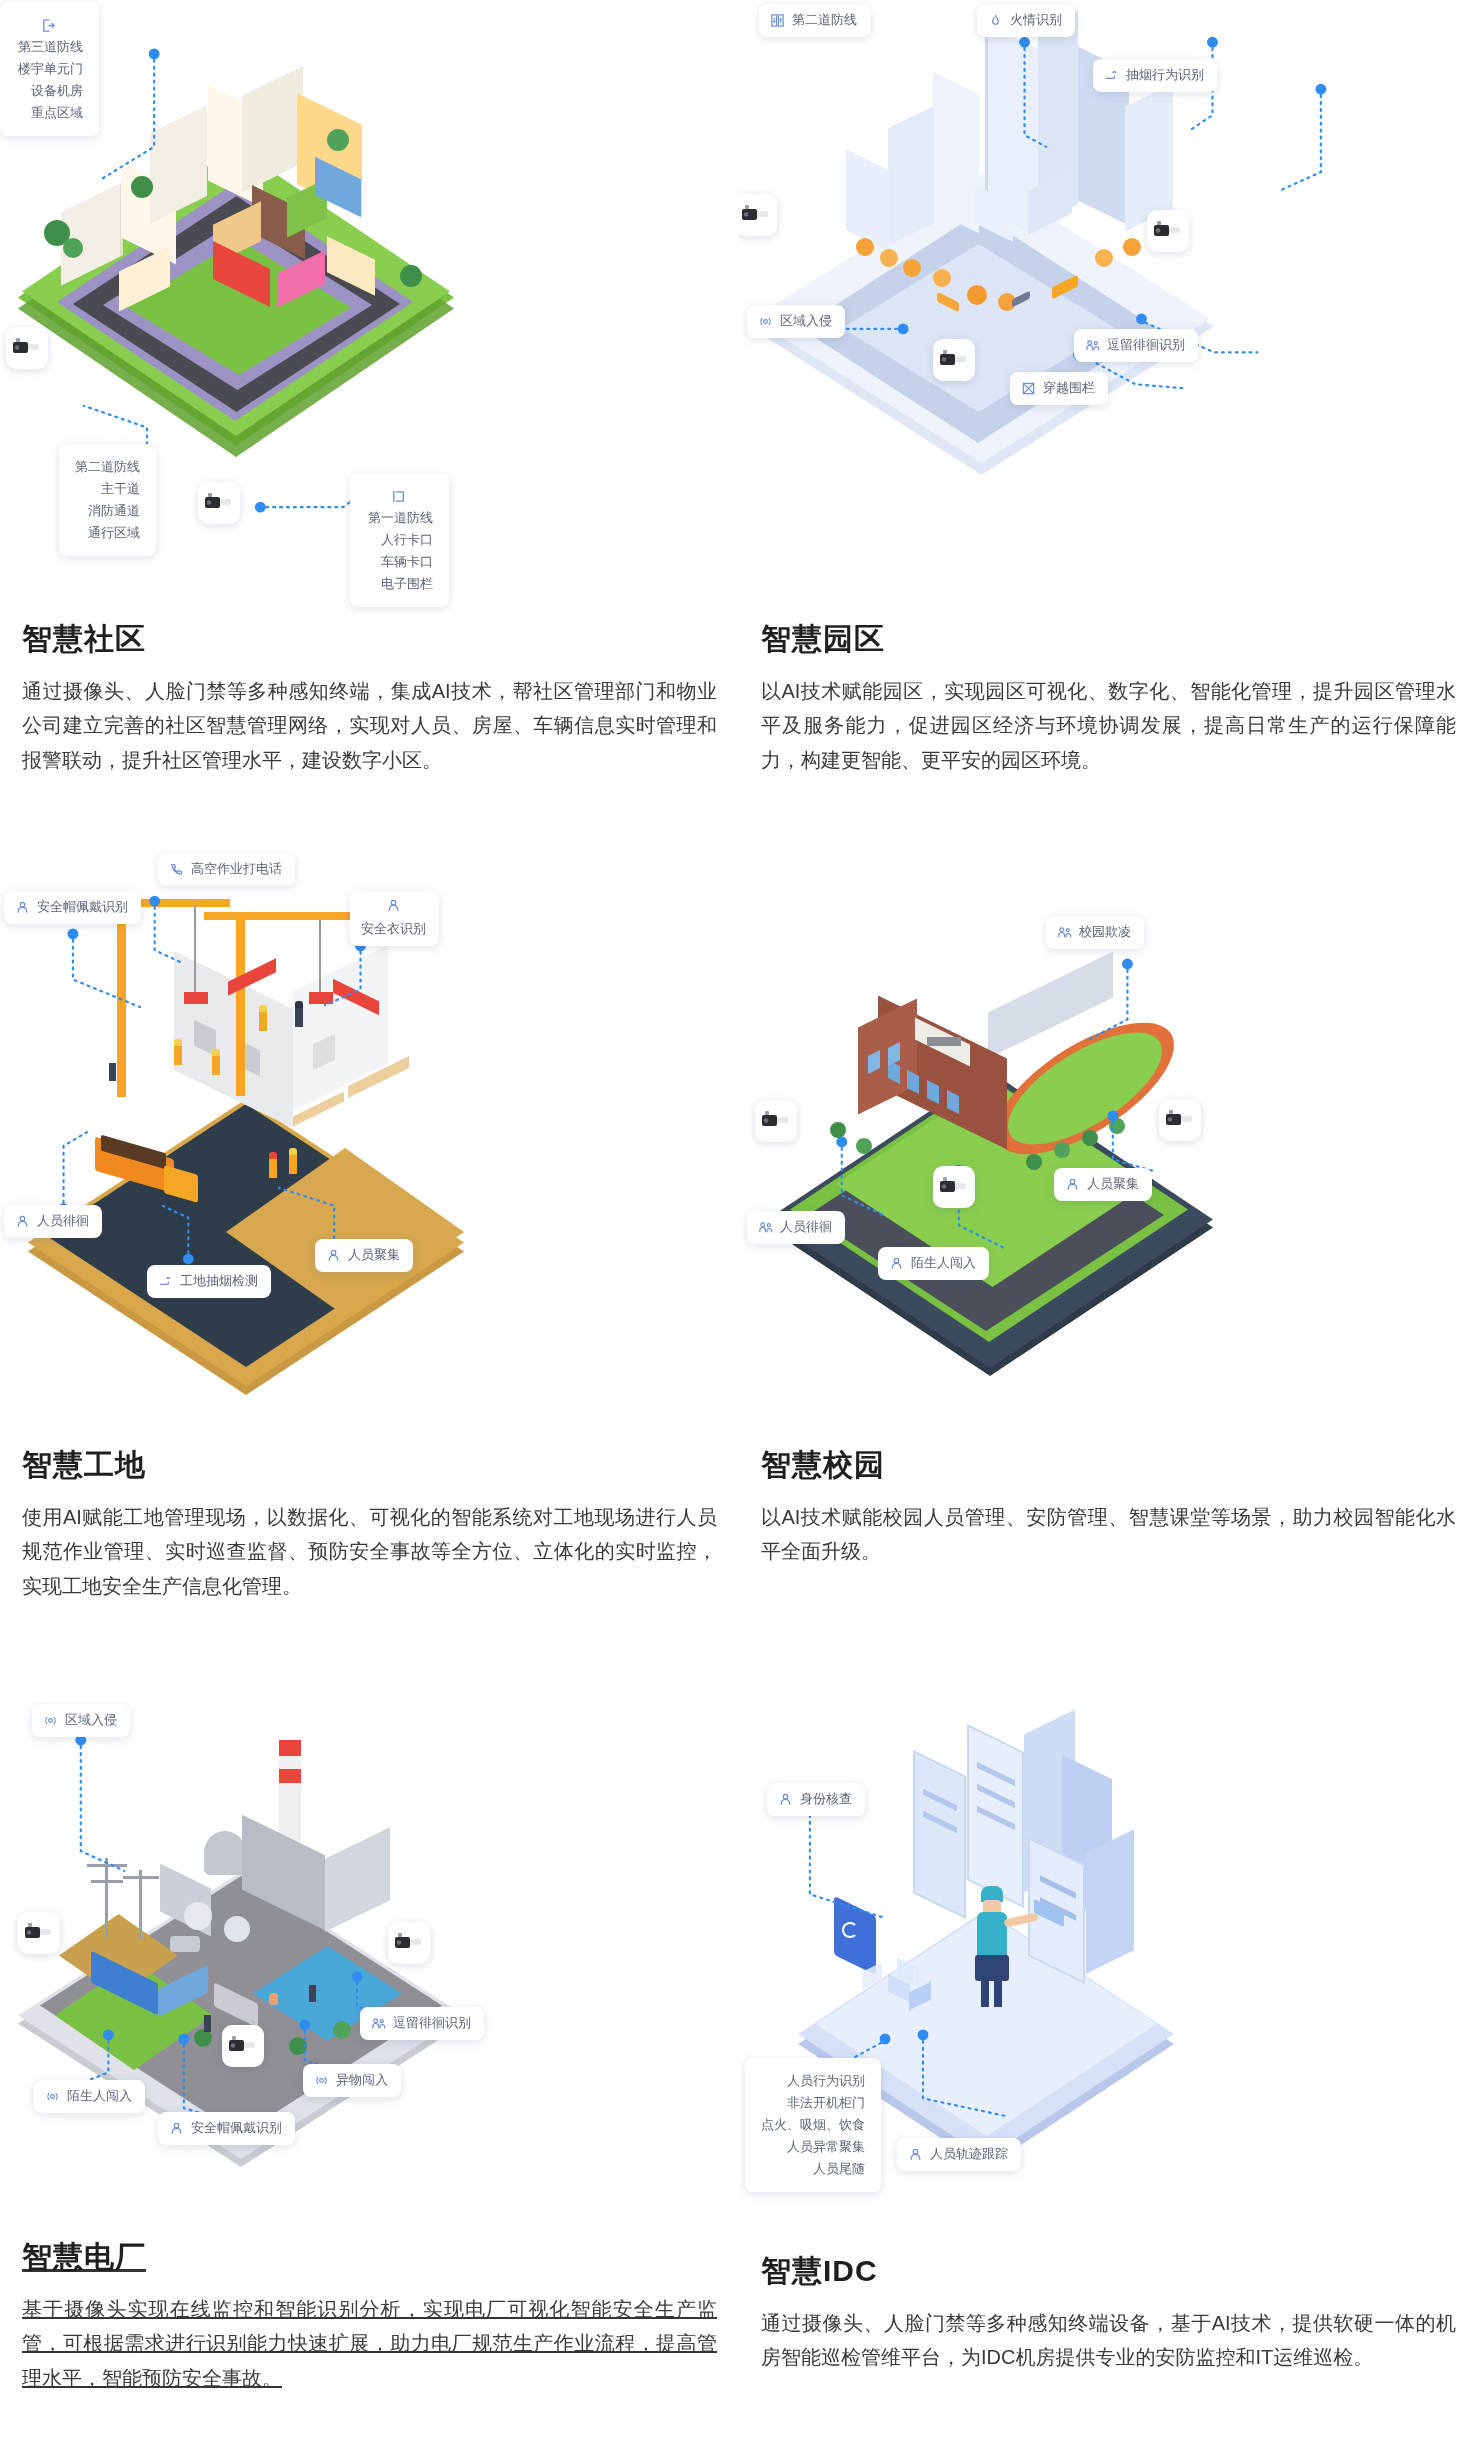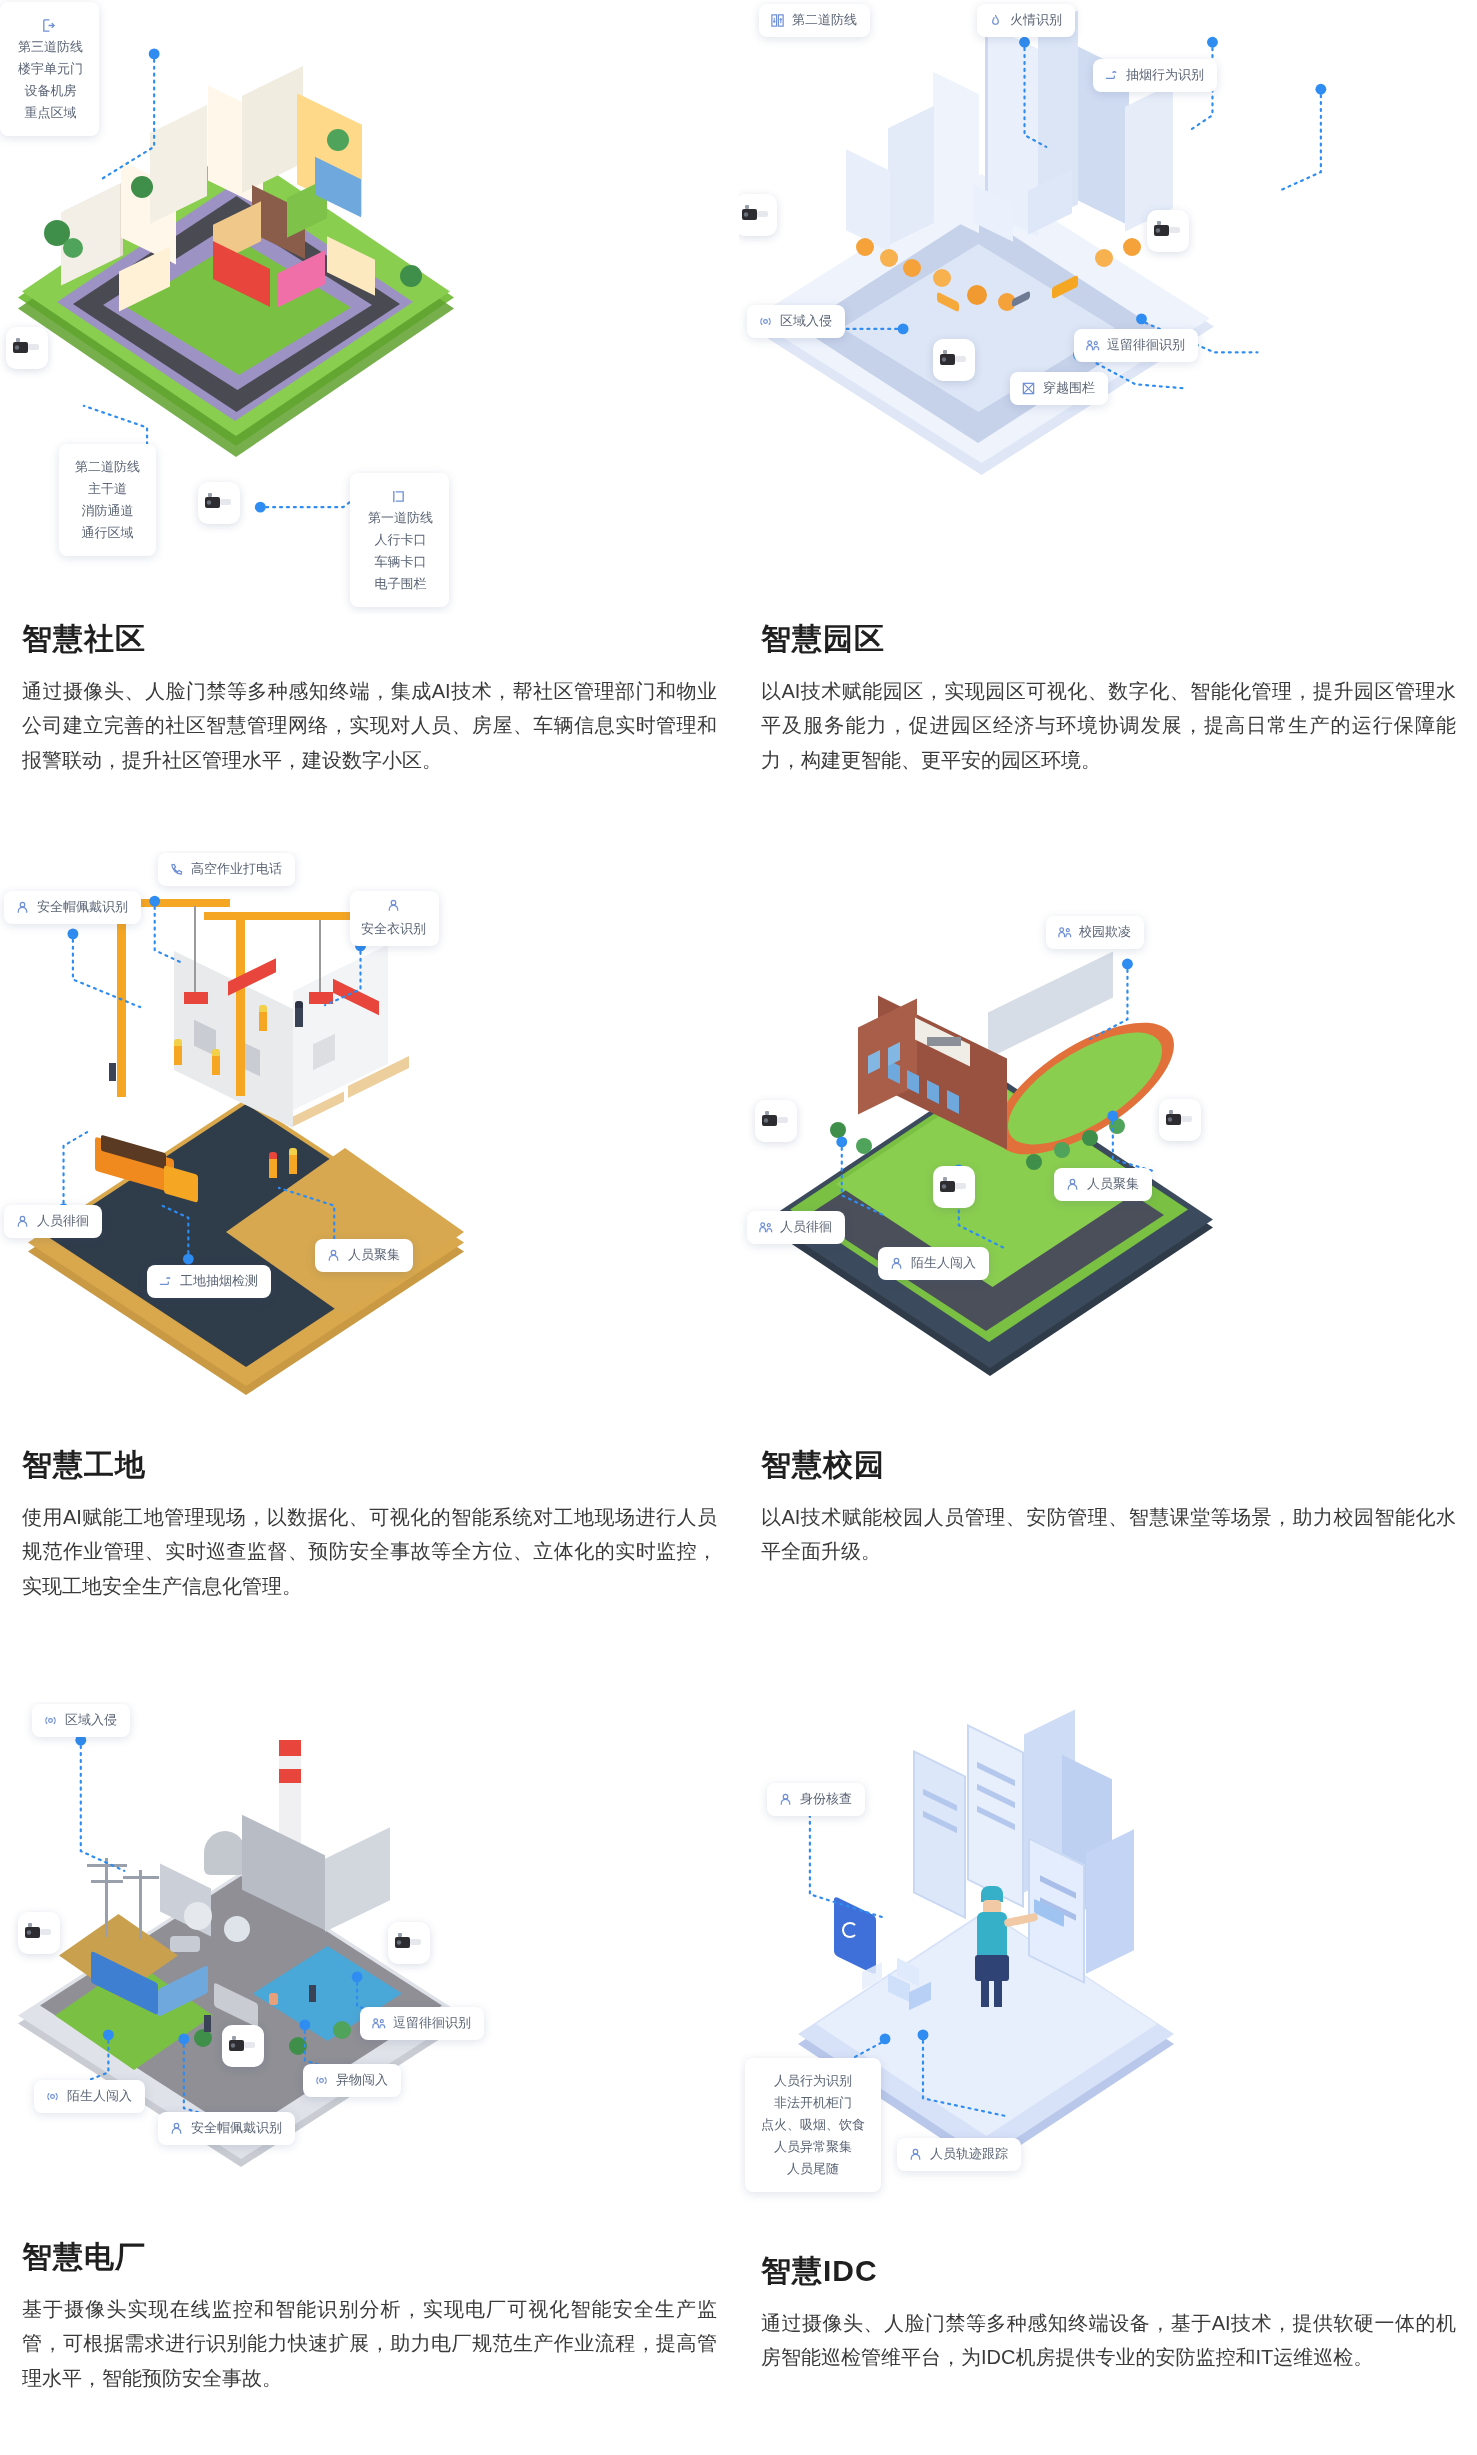--- a/index.html
+++ b/index.html
@@ -55,21 +55,21 @@
     padding: 12px 16px;
     line-height: 1.7;
   }
   .pill.multiline .ico { display:inline-block; vertical-align: middle; margin-right:5px;}
   .pill .ico {
     width: 15px; height: 15px;
     flex: 0 0 15px;
     color: #4a7dea;
   }
   .pill .ico svg { display:block; width:15px; height:15px; }
-  .pill .txt { display:block; }
+  .pill .txt { display:block;text-align:right; }
   .pill .l { display:block; }
 
   
   .cam {
     position: absolute;
     width: 42px; height: 42px;
     background: #fff;
     border-radius: 10px;
     box-shadow: 0 2px 9px rgba(60,80,130,0.18);
     z-index: 30;
@@ -809,21 +809,21 @@
               <circle cx="5" cy="5" r="2"></circle>
               <path d="M2 13 v-2 a3 3 0 0 1 6 0 v2"></path>
               <circle cx="11.5" cy="5.5" r="1.6"></circle>
               <path d="M9.5 13 v-1.8 a2.6 2.6 0 0 1 5 0 V13"></path>
             </svg>
         </span>
           <span>逗留徘徊识别</span>
       </div>
     </div>
 
-    <div class="textblock" style="top:535px;">
+    <div class="textblock" style="top:535px;text-decoration:underline;">
       <h2 class="t-title">智慧电厂</h2>
       <p class="t-desc">基于摄像头实现在线监控和智能识别分析，实现电厂可视化智能安全生产监管，可根据需求进行识别能力快速扩展，助力电厂规范生产作业流程，提高管理水平，智能预防安全事故。</p>
     </div>
   </div>
 
   <div class="cell row3">
     <div class="scene">
 
       <div class="diamond" style="--c:#b9c8ea; left:59px; top:218px; width:376px; height:248px;"></div>
       <div class="diamond" style="--c:#d7e2f8; left:59px; top:208px; width:376px; height:248px;"></div>

